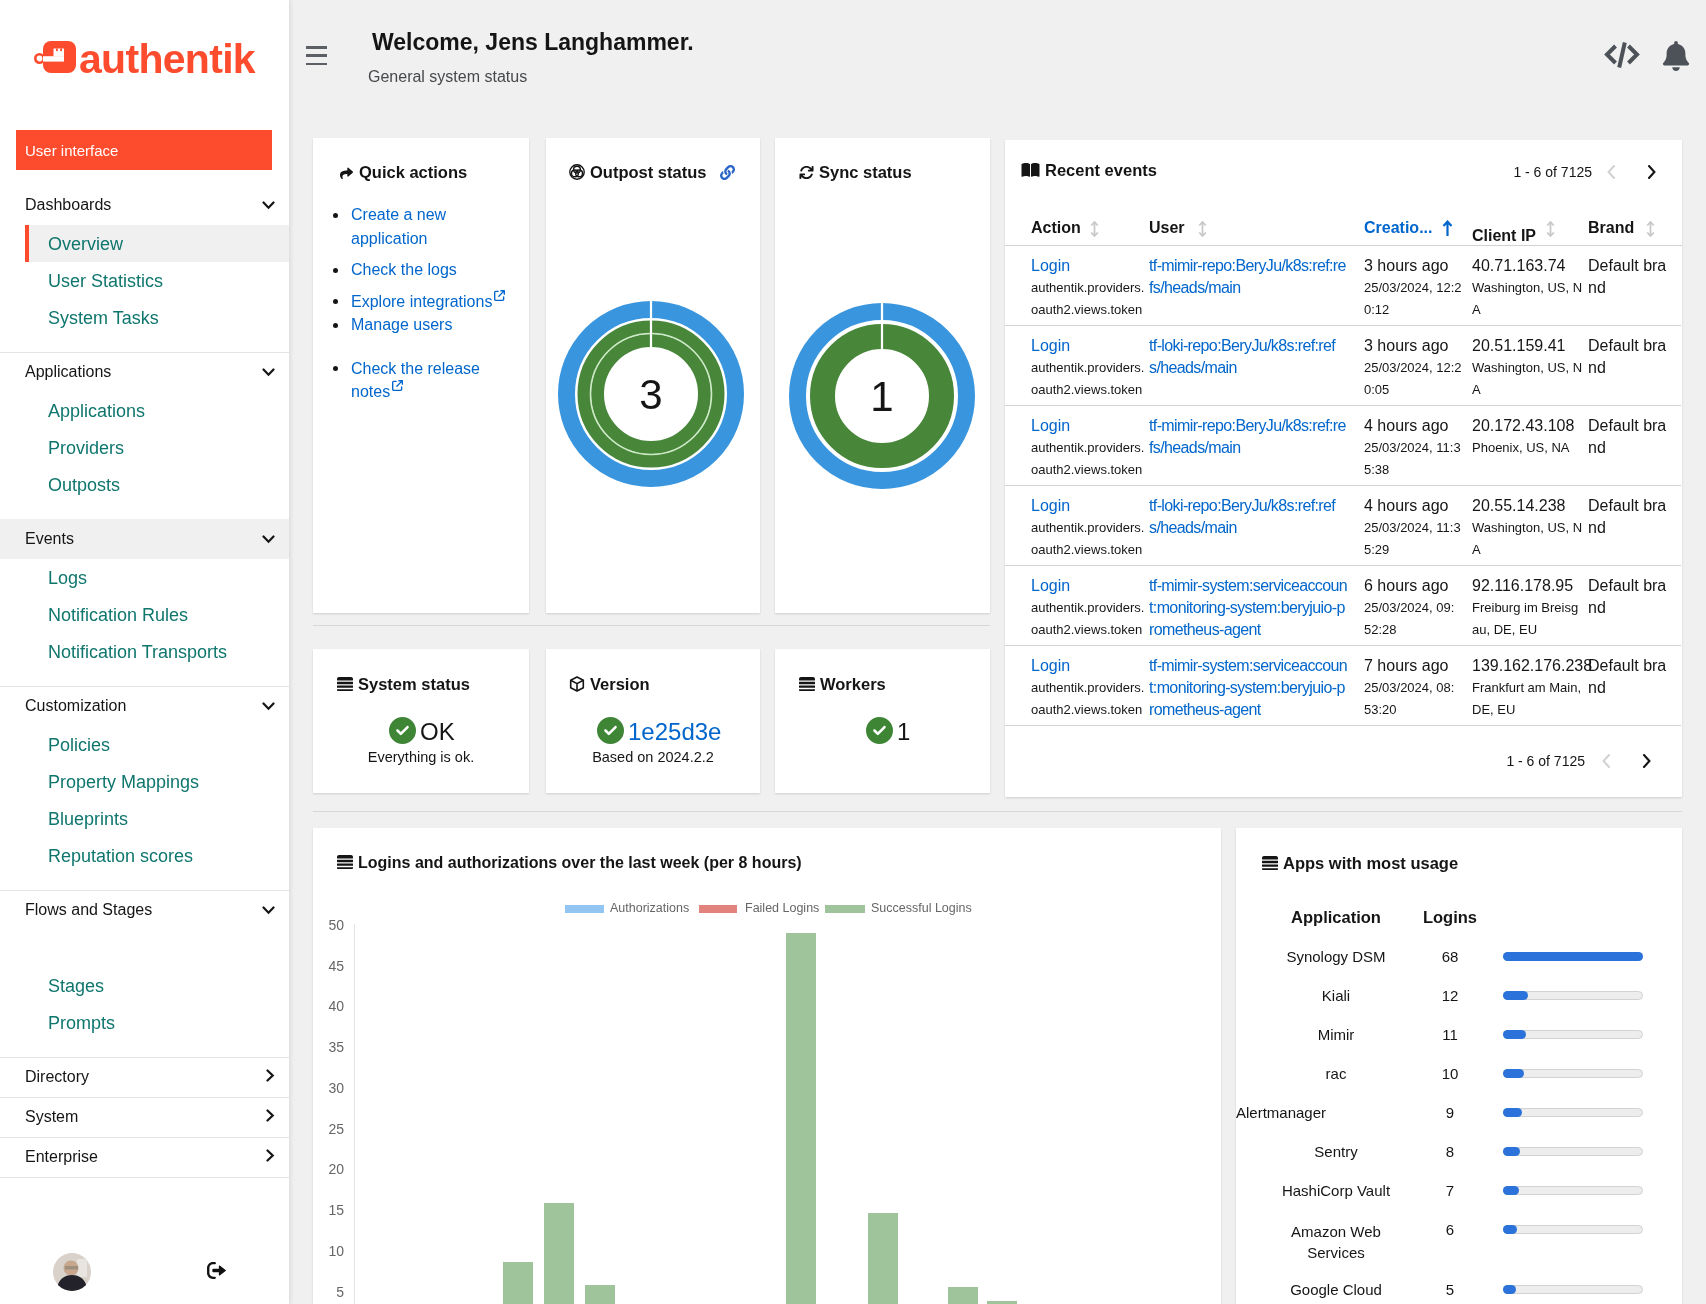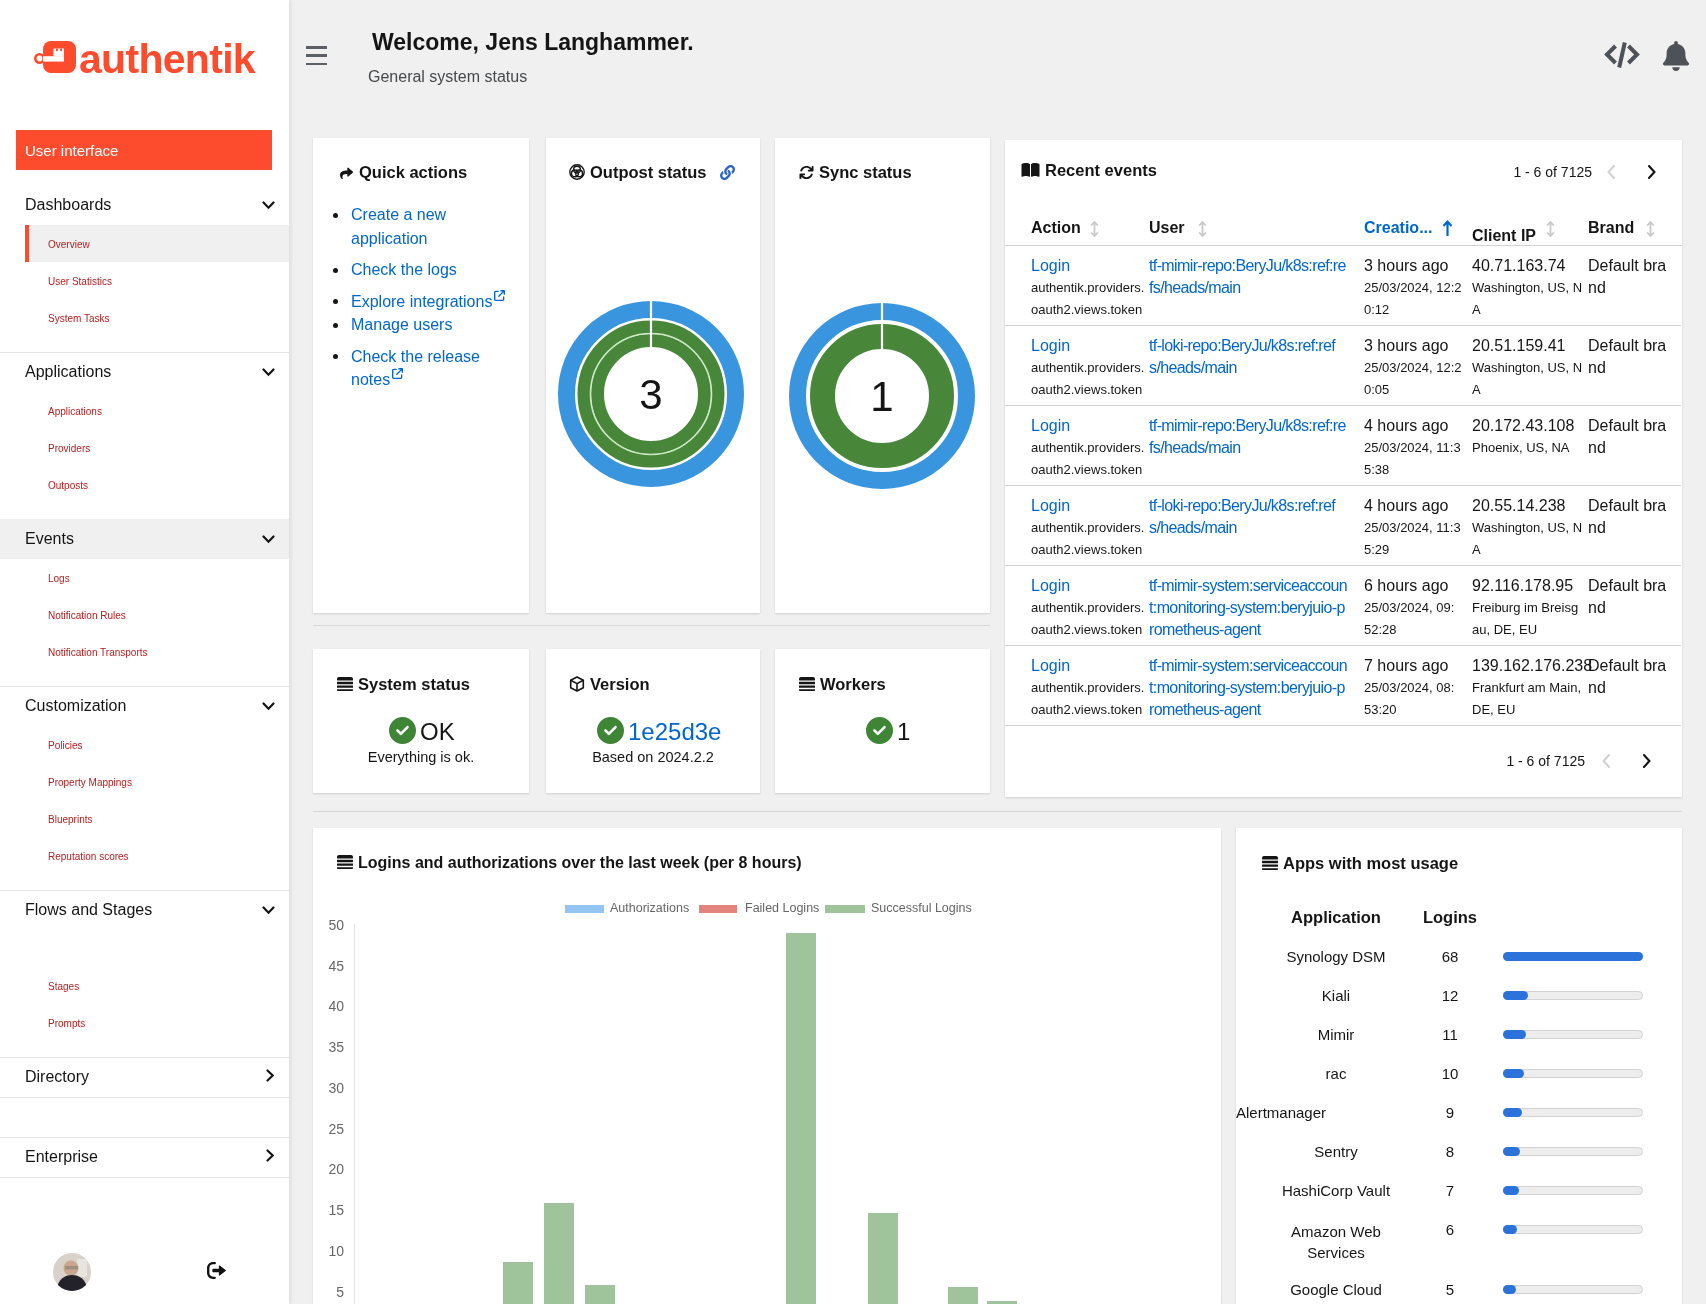--- a/index.html
+++ b/index.html
@@ -6,21 +6,21 @@
 html,body { width:1706px; height:1304px; overflow:hidden; background:#f0f0f0;
   font-family:"Liberation Sans", sans-serif; color:#151515; }
 .abs { position:absolute; }
 #sidebar { position:absolute; left:0; top:0; width:289px; height:1304px; background:#fff;
   box-shadow:2px 0 4px rgba(0,0,0,.08); z-index:5; }
 .navline { position:absolute; left:0; width:289px; height:1px; background:#e4e4e4; }
 .sh { position:absolute; left:0; width:289px; height:40px; }
 .sh .t { position:absolute; left:25px; top:50%; transform:translateY(-50%); font-size:16px; color:#151515; }
 .sh .chev { position:absolute; right:14px; top:50%; transform:translateY(-50%); }
 .si { position:absolute; left:25px; width:264px; height:37px; }
-.si .t { position:absolute; left:23px; top:50%; transform:translateY(-50%); font-size:10px; color:#b91c1c; }
+.si .t { position:absolute; left:23px; top:50%; transform:translateY(-50%); font-size:18px; color:#0f766e; }
 .si.active { background:#f0f0f0; border-left:4px solid #fd4b2d; }
 .si.active .t { left:19px; }
 .card { position:absolute; background:#fff; box-shadow:0 1px 2px rgba(3,3,3,.14); }
 .ctitle { position:absolute; font-weight:bold; font-size:16.5px; color:#151515; white-space:nowrap; }
 .ctitle svg, .ctitle .ticon { vertical-align:-2px; margin-right:5px; }
 a, .link { color:#0066cc; text-decoration:none; }
 .divider { position:absolute; height:1px; background:#d7d7d7; }
 .hdrbtn { position:absolute; color:#4d5258; }
 .evrow { position:absolute; left:0; width:676px; border-bottom:1px solid #d2d2d2; height:80px; }
 .ecell { position:absolute; top:0; white-space:nowrap; }
@@ -141,20 +141,26 @@
     </div>
 
   <div class="navline" style="top:1057px"></div>
   <div class="sh" style="top:1057px">
       <span class="t">Directory</span>
       <span class="chev"><svg width="9" height="13" viewBox="0 0 9 13">
           <path d="M1.5 1.5 L6.7 6.5 L1.5 11.5" fill="none" stroke="#151515" stroke-width="2.2" stroke-linecap="round"></path>
         </svg></span>
     </div>
   <div class="navline" style="top:1097px"></div>
+  <div class="sh" style="top:1097px">
+      <span class="t">System</span>
+      <span class="chev"><svg width="9" height="13" viewBox="0 0 9 13">
+          <path d="M1.5 1.5 L6.7 6.5 L1.5 11.5" fill="none" stroke="#151515" stroke-width="2.2" stroke-linecap="round"></path>
+        </svg></span>
+    </div>
   <div class="navline" style="top:1137px"></div>
   <div class="sh" style="top:1137px">
       <span class="t">Enterprise</span>
       <span class="chev"><svg width="9" height="13" viewBox="0 0 9 13">
           <path d="M1.5 1.5 L6.7 6.5 L1.5 11.5" fill="none" stroke="#151515" stroke-width="2.2" stroke-linecap="round"></path>
         </svg></span>
     </div>
   <div class="navline" style="top:1177px"></div>
 
   <svg class="abs" style="left:53px;top:1253px" width="38" height="38" viewBox="0 0 38 38">
@@ -206,21 +212,21 @@
     <li style="margin-bottom:8px">
         <span style="position:absolute;left:1px;margin-top:9.5px;width:5px;height:5px;border-radius:50%;background:#151515;"></span>
         <a style="display:block;padding-left:19px;">Check the logs</a>
       </li>
     <li style="margin-bottom:0">
         <span style="position:absolute;left:1px;margin-top:9.5px;width:5px;height:5px;border-radius:50%;background:#151515;"></span>
         <a style="display:block;padding-left:19px;">Explore integrations<svg width="11" height="11" viewBox="0 0 512 512" fill="#0066cc" style="margin-left:2px;vertical-align:6px">
             <path d="M320 0c-17.7 0-32 14.3-32 32s14.3 32 32 32h82.7L201.4 265.4c-12.5 12.5-12.5 32.8 0 45.3s32.8 12.5 45.3 0L448 109.3V192c0 17.7 14.3 32 32 32s32-14.3 32-32V32c0-17.7-14.3-32-32-32H320zM80 32C35.8 32 0 67.8 0 112V432c0 44.2 35.8 80 80 80H400c44.2 0 80-35.8 80-80V320c0-17.7-14.3-32-32-32s-32 14.3-32 32V432c0 8.8-7.2 16-16 16H80c-8.8 0-16-7.2-16-16V112c0-8.8 7.2-16 16-16H192c17.7 0 32-14.3 32-32s-14.3-32-32-32H80z"></path>
           </svg></a>
       </li>
-    <li style="margin-bottom:8px">
+    <li style="margin-bottom:20px">
         <span style="position:absolute;left:1px;margin-top:9.5px;width:5px;height:5px;border-radius:50%;background:#151515;"></span>
         <a style="display:block;padding-left:19px;">Manage users</a>
       </li>
     <li style="margin-bottom:8px">
         <span style="position:absolute;left:1px;margin-top:9.5px;width:5px;height:5px;border-radius:50%;background:#151515;"></span>
         <a style="display:block;padding-left:19px;">Check the release<br>notes<svg width="11" height="11" viewBox="0 0 512 512" fill="#0066cc" style="margin-left:2px;vertical-align:6px">
             <path d="M320 0c-17.7 0-32 14.3-32 32s14.3 32 32 32h82.7L201.4 265.4c-12.5 12.5-12.5 32.8 0 45.3s32.8 12.5 45.3 0L448 109.3V192c0 17.7 14.3 32 32 32s32-14.3 32-32V32c0-17.7-14.3-32-32-32H320zM80 32C35.8 32 0 67.8 0 112V432c0 44.2 35.8 80 80 80H400c44.2 0 80-35.8 80-80V320c0-17.7-14.3-32-32-32s-32 14.3-32 32V432c0 8.8-7.2 16-16 16H80c-8.8 0-16-7.2-16-16V112c0-8.8 7.2-16 16-16H192c17.7 0 32-14.3 32-32s-14.3-32-32-32H80z"></path>
           </svg></a>
       </li>
   </ul>

